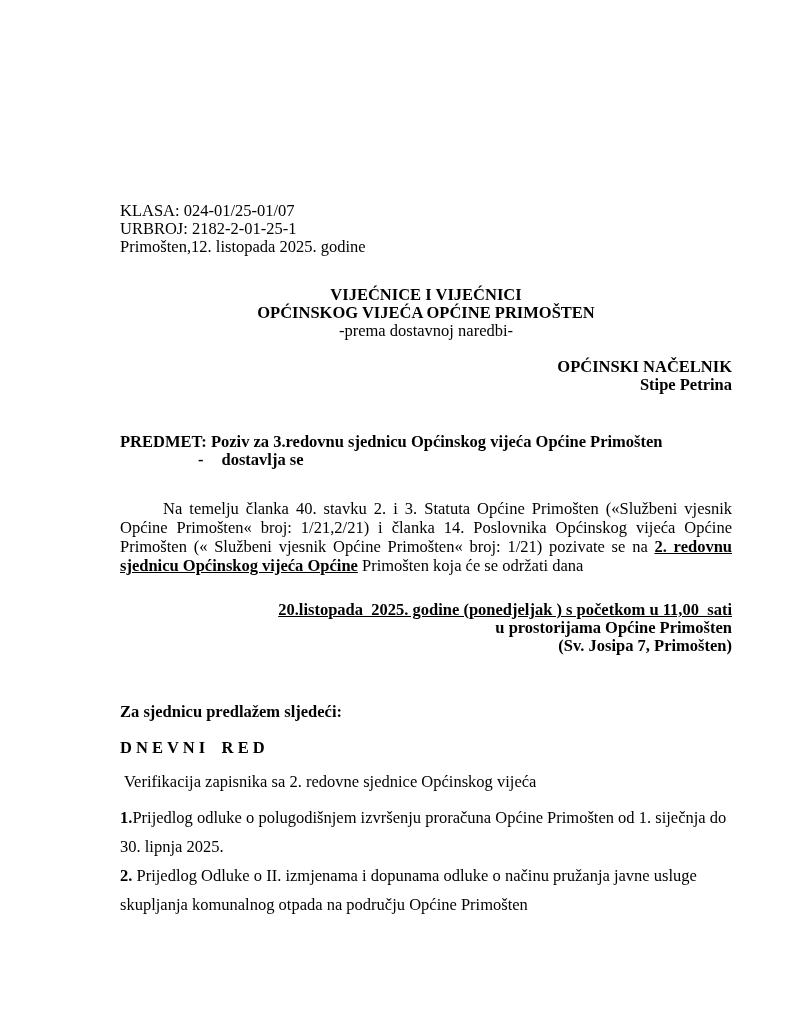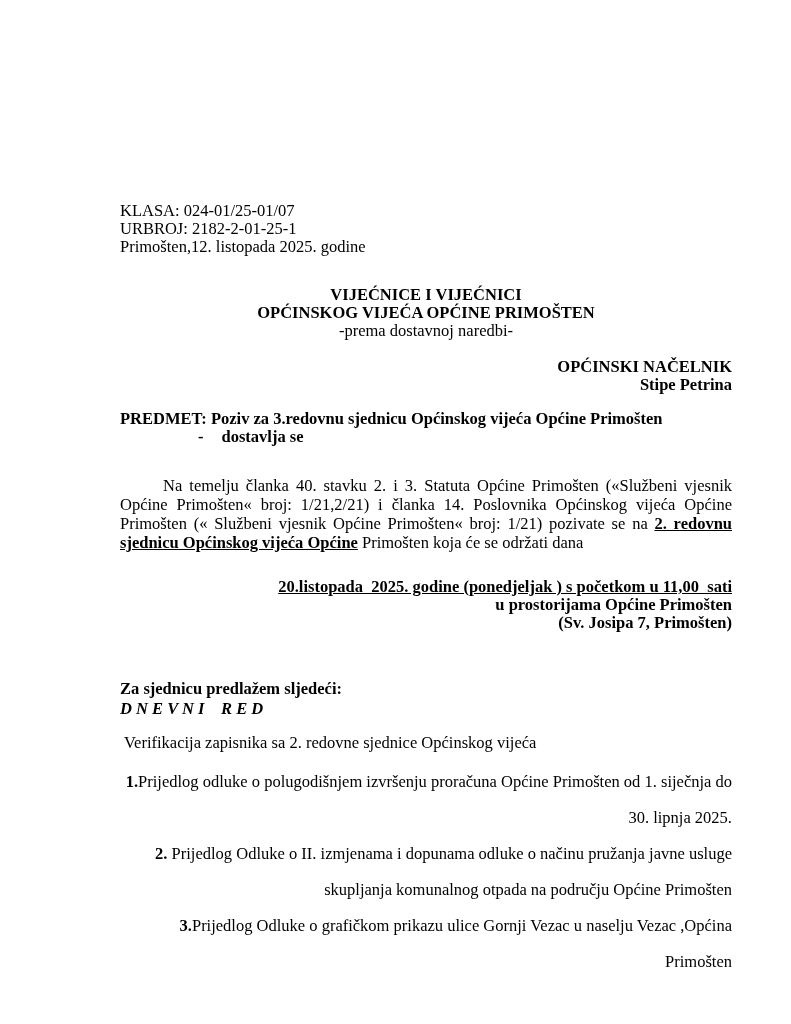--- a/index.html
+++ b/index.html
@@ -18,35 +18,35 @@
   .content {
     padding: 202px 59px 0 120px;
   }
   .b { font-weight: bold; }
   .u { text-decoration: underline; }
   .pre { white-space: pre-wrap; }
 
   .meta { line-height: 18px; }
   .recipient { margin-top: 30px; text-align: center; line-height: 18px; }
   .sender { margin-top: 18px; text-align: right; line-height: 18px; }
-  .subject { margin-top: 16px; line-height: 18px; }
+  .subject { margin-top: 39px; line-height: 18px; }
   .subject-line2 { padding-left: 78px; }
   .subject-line2 .dash { display: inline-block; margin-right: 18px; }
   .intro {
     margin-top: 30px;
     line-height: 19px;
     text-align: justify;
     text-indent: 43px;
   }
   .session { margin-top: 26px; text-align: right; line-height: 18px; }
   .lead { margin-top: 48px; line-height: 18px; }
-  .heading { margin-top: 2px; line-height: 18px; font-style: italic; }
+  .heading { margin-top: 18px; line-height: 18px; }
   .verification { margin-top: 16px; line-height: 18px; padding-left: 4px; }
   .items { margin-top: 12px; }
-  .item { line-height: 36px; text-align: right; }
+  .item { line-height: 29px; text-align: left; }
 </style>
 </head>
 <body>
 
 <div class="page">
   <div class="content">
 
     <div class="meta">
       <div>KLASA: 024-01/25-01/07</div>
       <div>URBROJ: 2182-2-01-25-1</div>
@@ -81,17 +81,16 @@
 
     <div class="lead b">Za sjednicu predlažem sljedeći:</div>
 
     <div class="heading b pre">D N E V N I    R E D</div>
 
     <div class="verification">Verifikacija zapisnika sa 2. redovne sjednice Općinskog vijeća</div>
 
     <div class="items">
       <p class="item"><span class="b">1.</span><span>Prijedlog odluke o polugodišnjem izvršenju proračuna Općine Primošten od 1. siječnja  do 30. lipnja 2025.</span></p>
       <p class="item"><span class="b">2.</span><span> Prijedlog Odluke o II. izmjenama i dopunama odluke o načinu pružanja javne usluge skupljanja komunalnog otpada na području Općine Primošten</span></p>
-      <p class="item"><span class="b">3.</span><span>Prijedlog Odluke o grafičkom prikazu ulice Gornji Vezac u naselju Vezac ,Općina Primošten</span></p>
     </div>
 
   </div>
 </div>
 
 </body></html>

